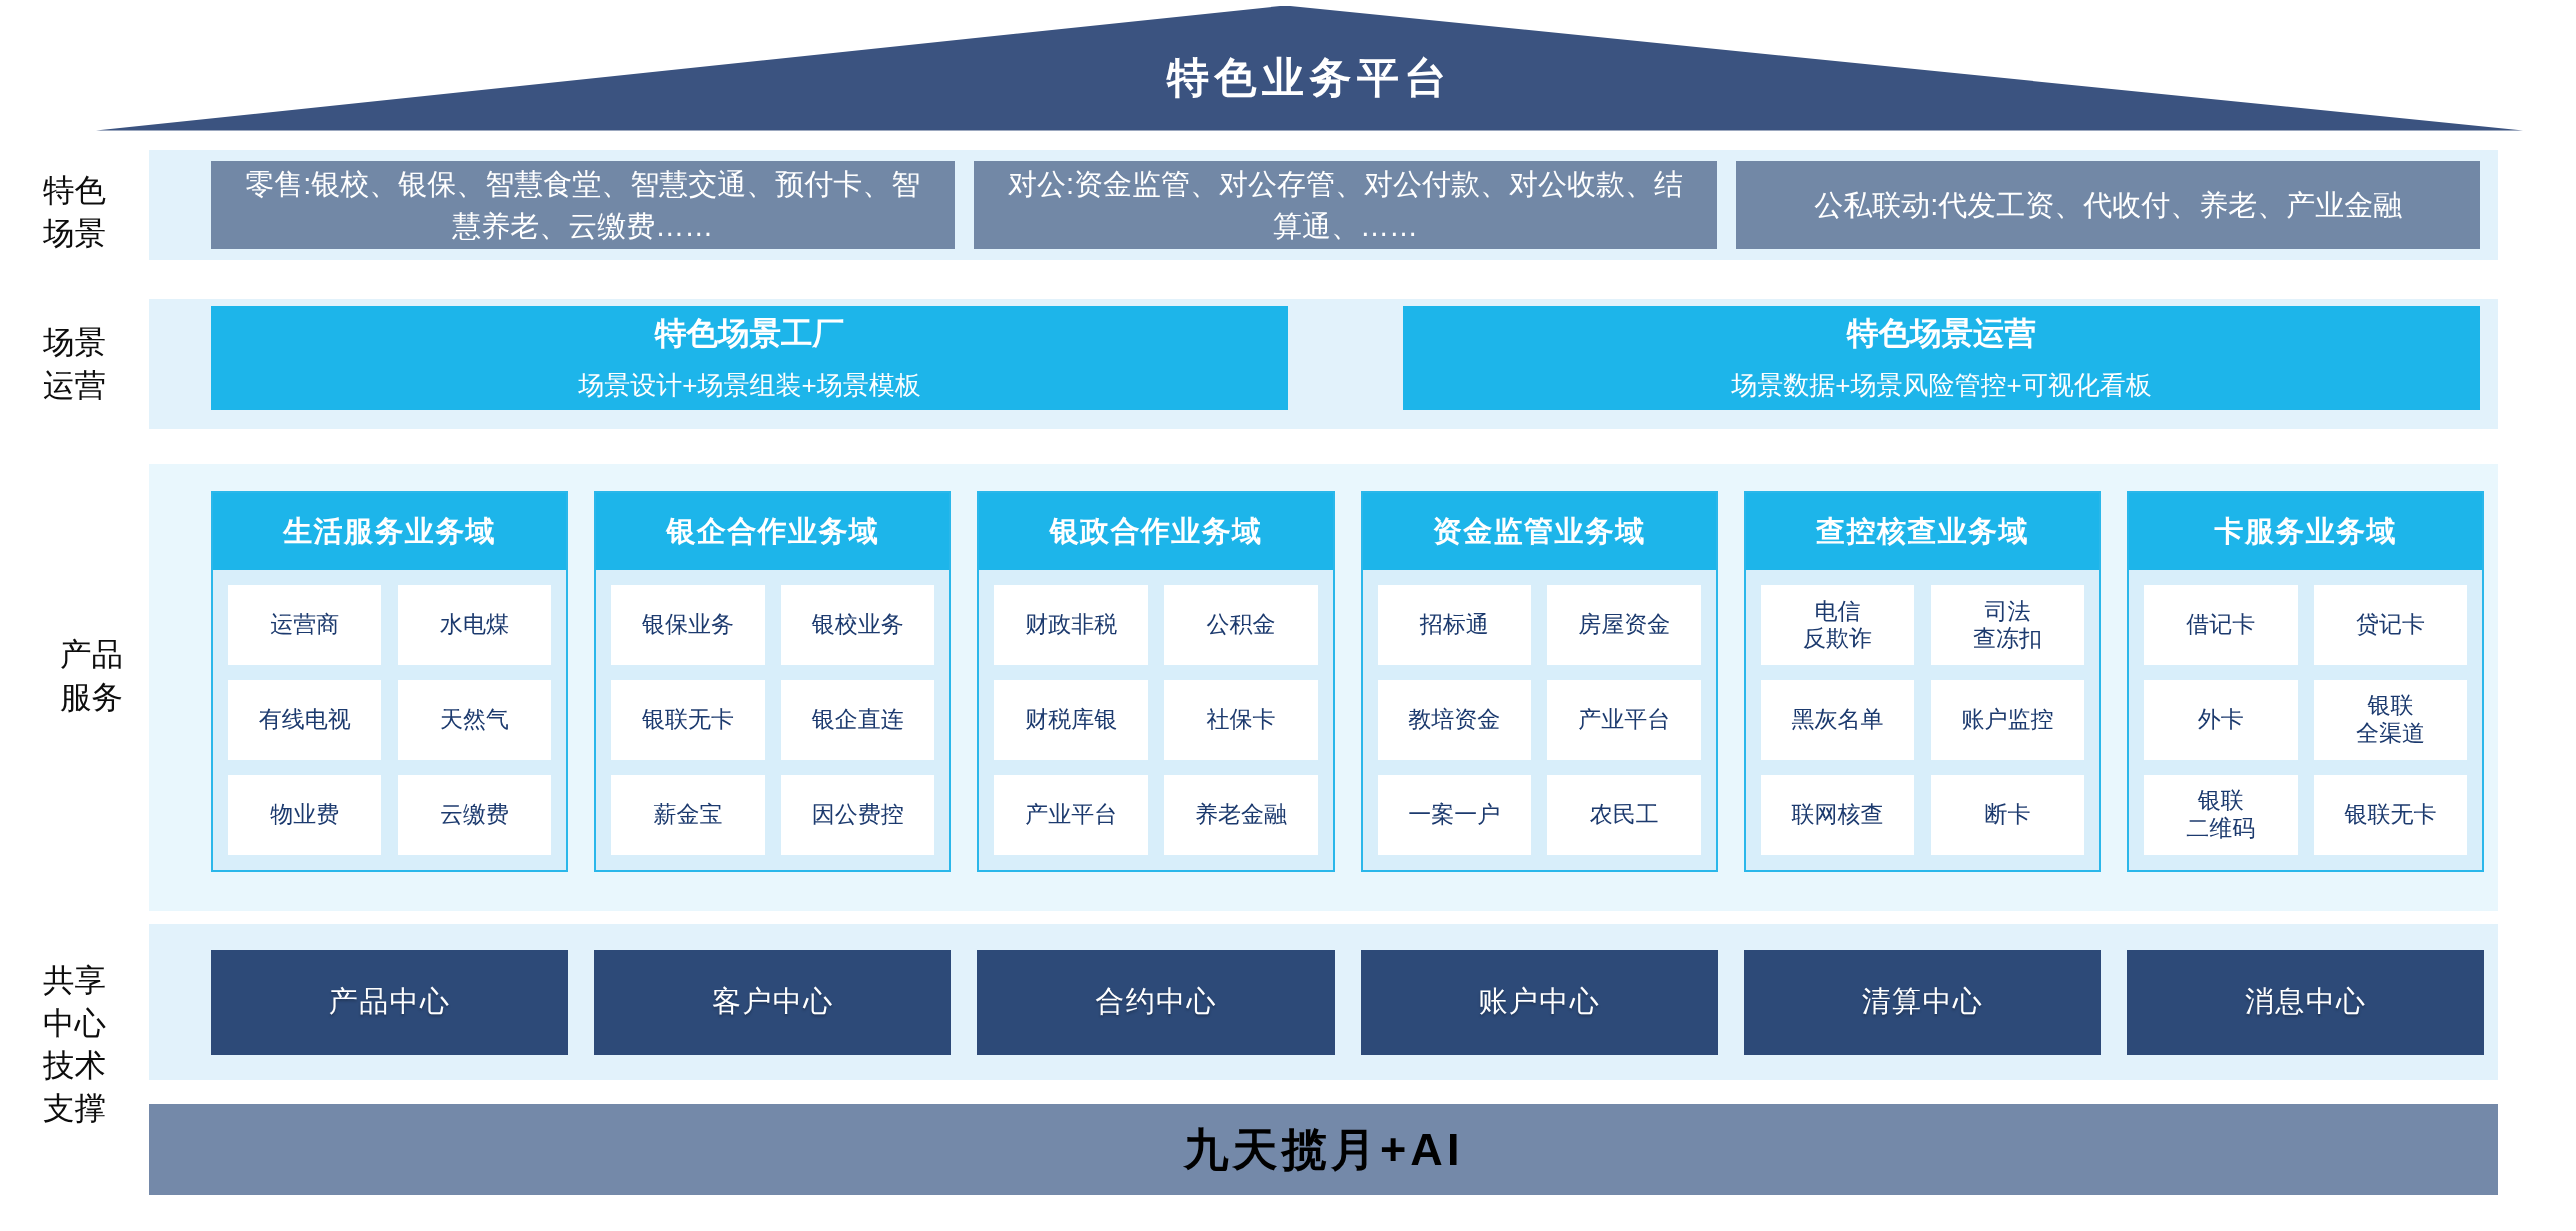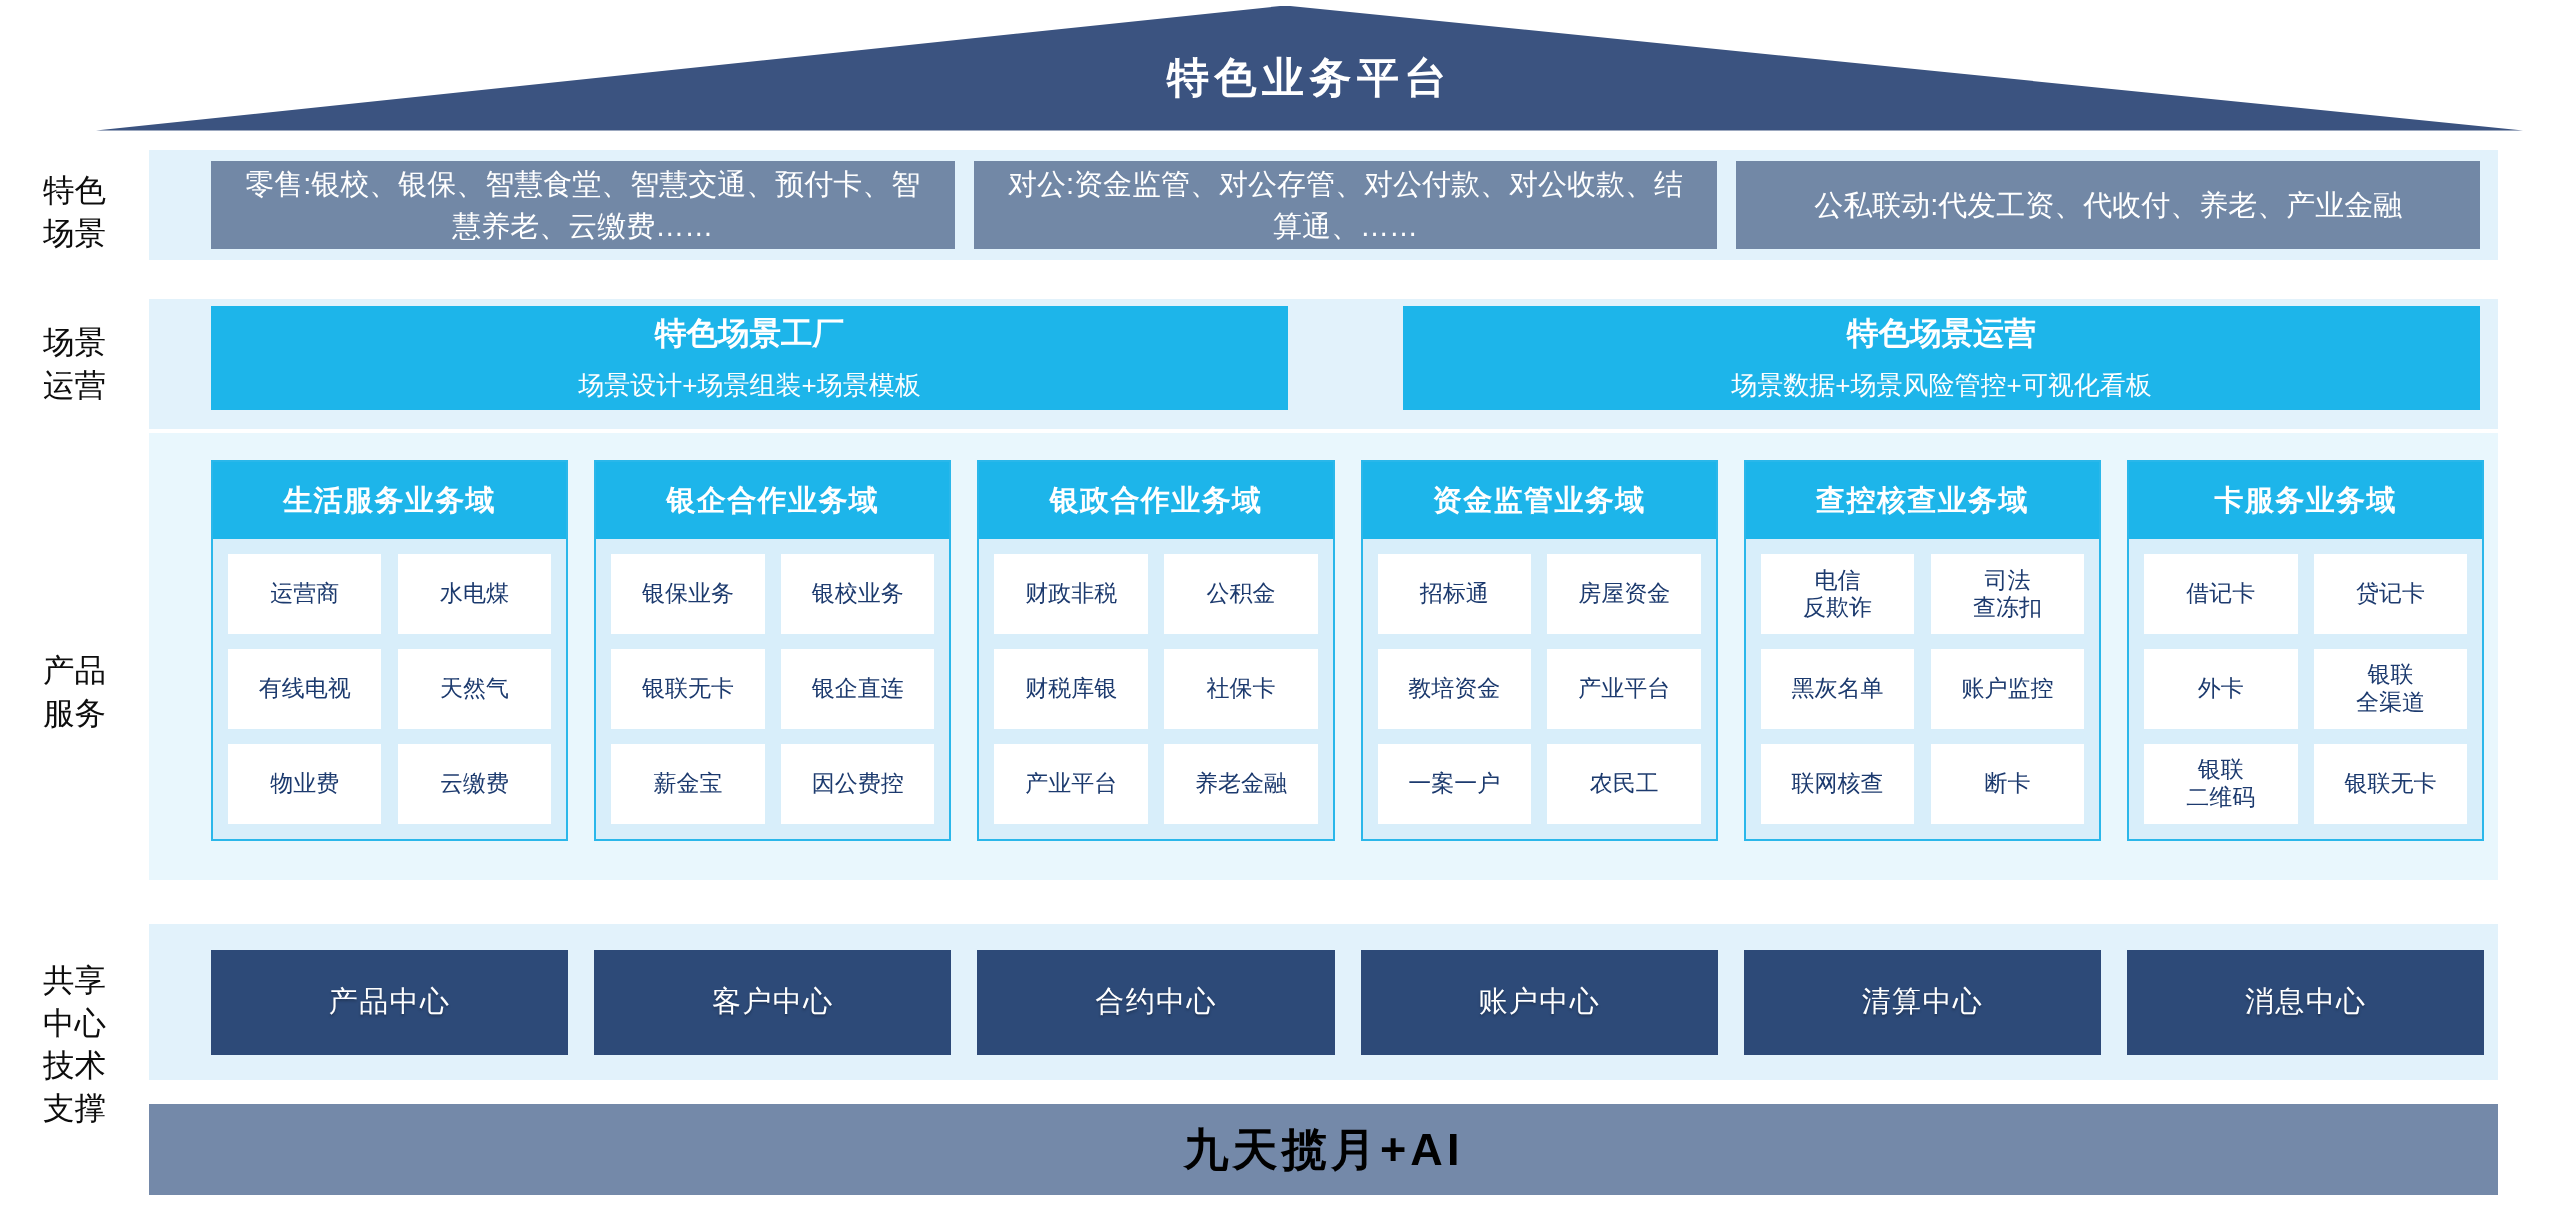--- a/index.html
+++ b/index.html
@@ -10,41 +10,41 @@
   .roof{position:absolute;left:96px;top:5.5px;width:2427px;height:125px;background:#3B5380;
         clip-path:polygon(0 100%,49% 0,100% 100%);
         display:flex;align-items:center;justify-content:center;}
   .roof-title{color:#ffffff;font-size:42px;font-weight:bold;letter-spacing:5.5px;margin-top:20.5px;}
 
   
   .side-label{position:absolute;left:0;width:149px;display:flex;align-items:center;justify-content:center;
               text-align:center;white-space:pre-line;font-size:31.5px;color:#0d0d0d;line-height:1.35;font-weight:500;}
   .sl-1{top:150px;height:125px;font-family:Liberation Serif, serif;}
   .sl-2{top:299px;height:130px;}
-  .sl-3{top:468px;height:447px;}
+  .sl-3{top:452px;height:447px;margin-left:17px;}
   .sl-4{top:924px;height:156px;}
   .sl-5{top:1041px;height:91px;}
 
   
   .band{position:absolute;left:149px;width:2349px;box-sizing:border-box;}
 
   
   .band1{top:150px;height:110px;background:#E2F2FB;display:flex;align-items:center;gap:19px;padding:0 18px 0 62px;}
   .scene-box{flex:1;height:88px;background:#7288A6;color:#ffffff;font-size:29px;line-height:1.45;
              display:flex;align-items:center;justify-content:center;text-align:center;padding:0 20.5px;box-sizing:border-box;}
 
   
   .band2{top:299px;height:130px;background:#E2F2FB;display:flex;align-items:center;gap:115px;padding:0 18px 12px 62px;}
   .op-box{flex:1;height:104px;background:#1DB5EA;color:#ffffff;display:flex;flex-direction:column;
           align-items:center;justify-content:center;gap:12.3px;}
   .op-title{font-size:31.5px;font-weight:bold;}
   .op-sub{font-size:26px;}
 
   
-  .band3{top:433px;height:447px;background:#E9F7FD;display:flex;gap:26px;padding:27px 13.7px 0 62px;align-items:flex-start;}
+  .band3{top:464px;height:447px;background:#E9F7FD;display:flex;gap:26px;padding:27px 13.7px 0 62px;align-items:flex-start;}
   .prod-col{flex:1;height:381px;border:2.1px solid #2AB7EA;background:#D8EEFA;box-sizing:border-box;
             display:flex;flex-direction:column;}
   .prod-header{height:77px;flex:none;background:#1DB5EA;color:#ffffff;font-weight:bold;font-size:29px;
                display:flex;align-items:center;justify-content:center;letter-spacing:1.4px;}
   .prod-body{flex:1;display:grid;grid-template-columns:1fr 1fr;grid-auto-rows:1fr;gap:14.4px 16.4px;padding:15px;}
   .cell{background:#ffffff;color:#1C3A6E;font-size:23px;line-height:1.2;white-space:pre-line;
         display:flex;align-items:center;justify-content:center;text-align:center;}
 
   
   .band4{top:924px;height:156px;background:#E2F2FB;display:flex;align-items:center;gap:26px;padding:0 13.7px 0 62px;}

